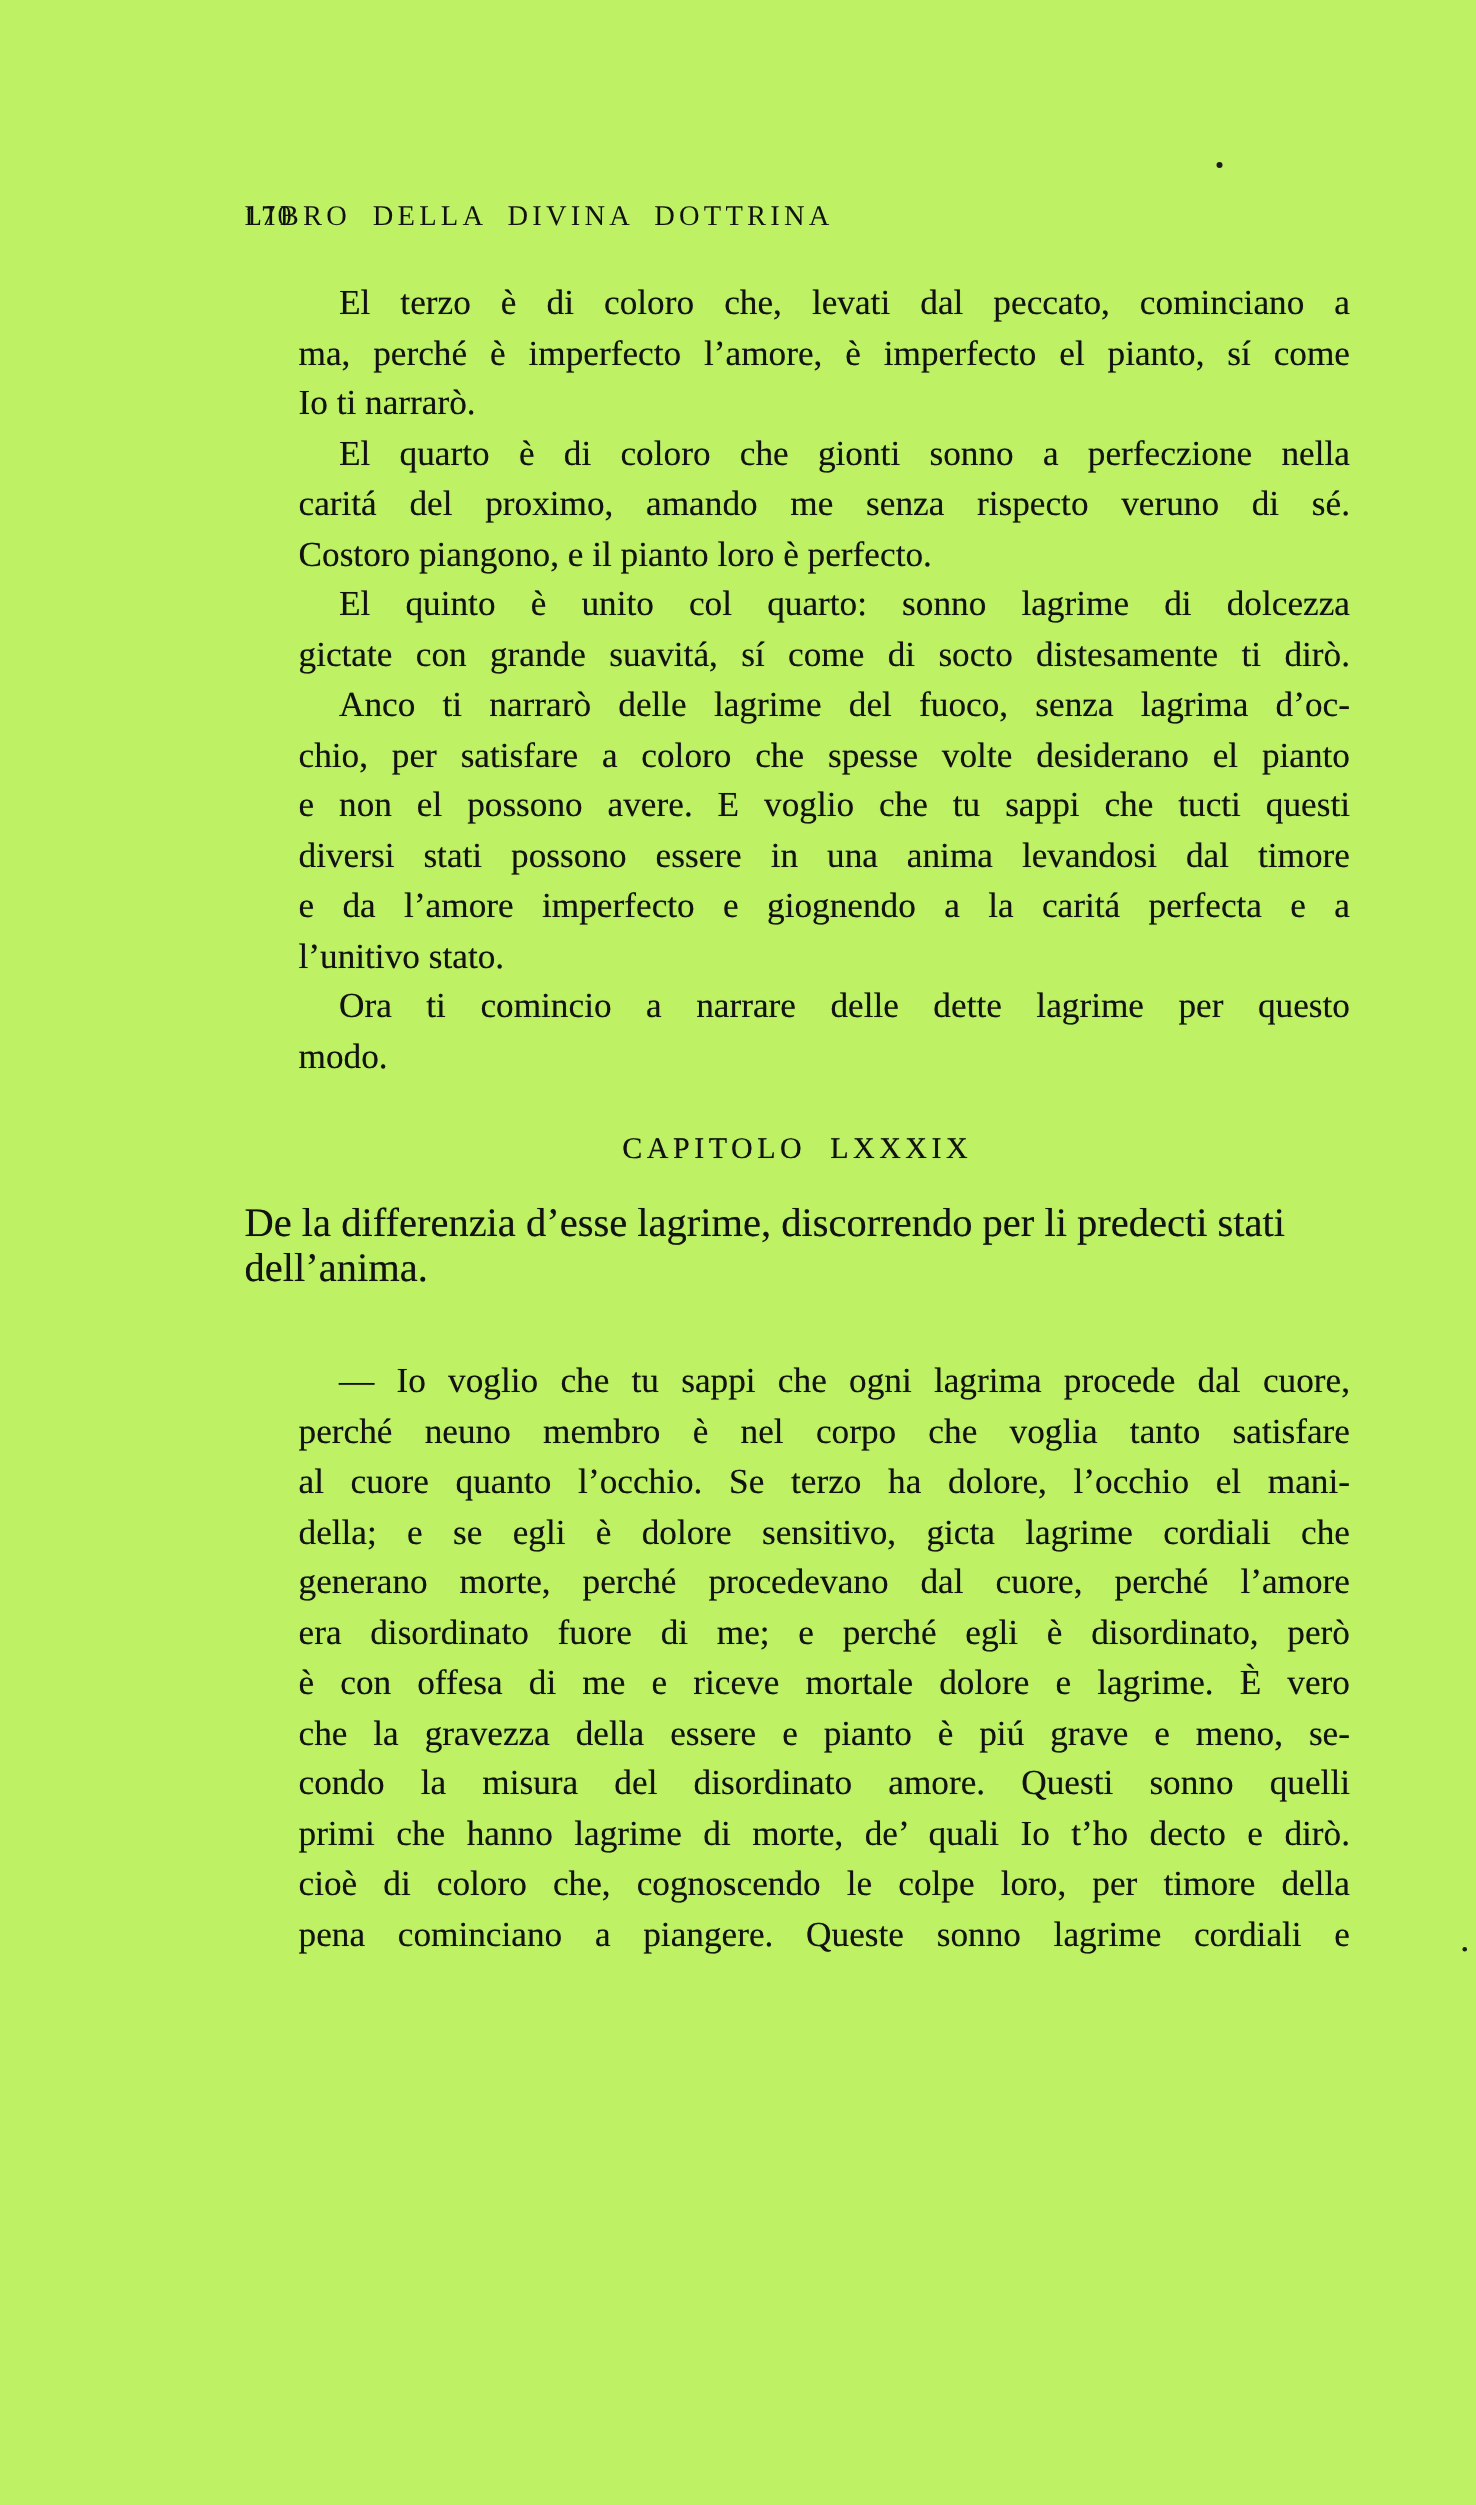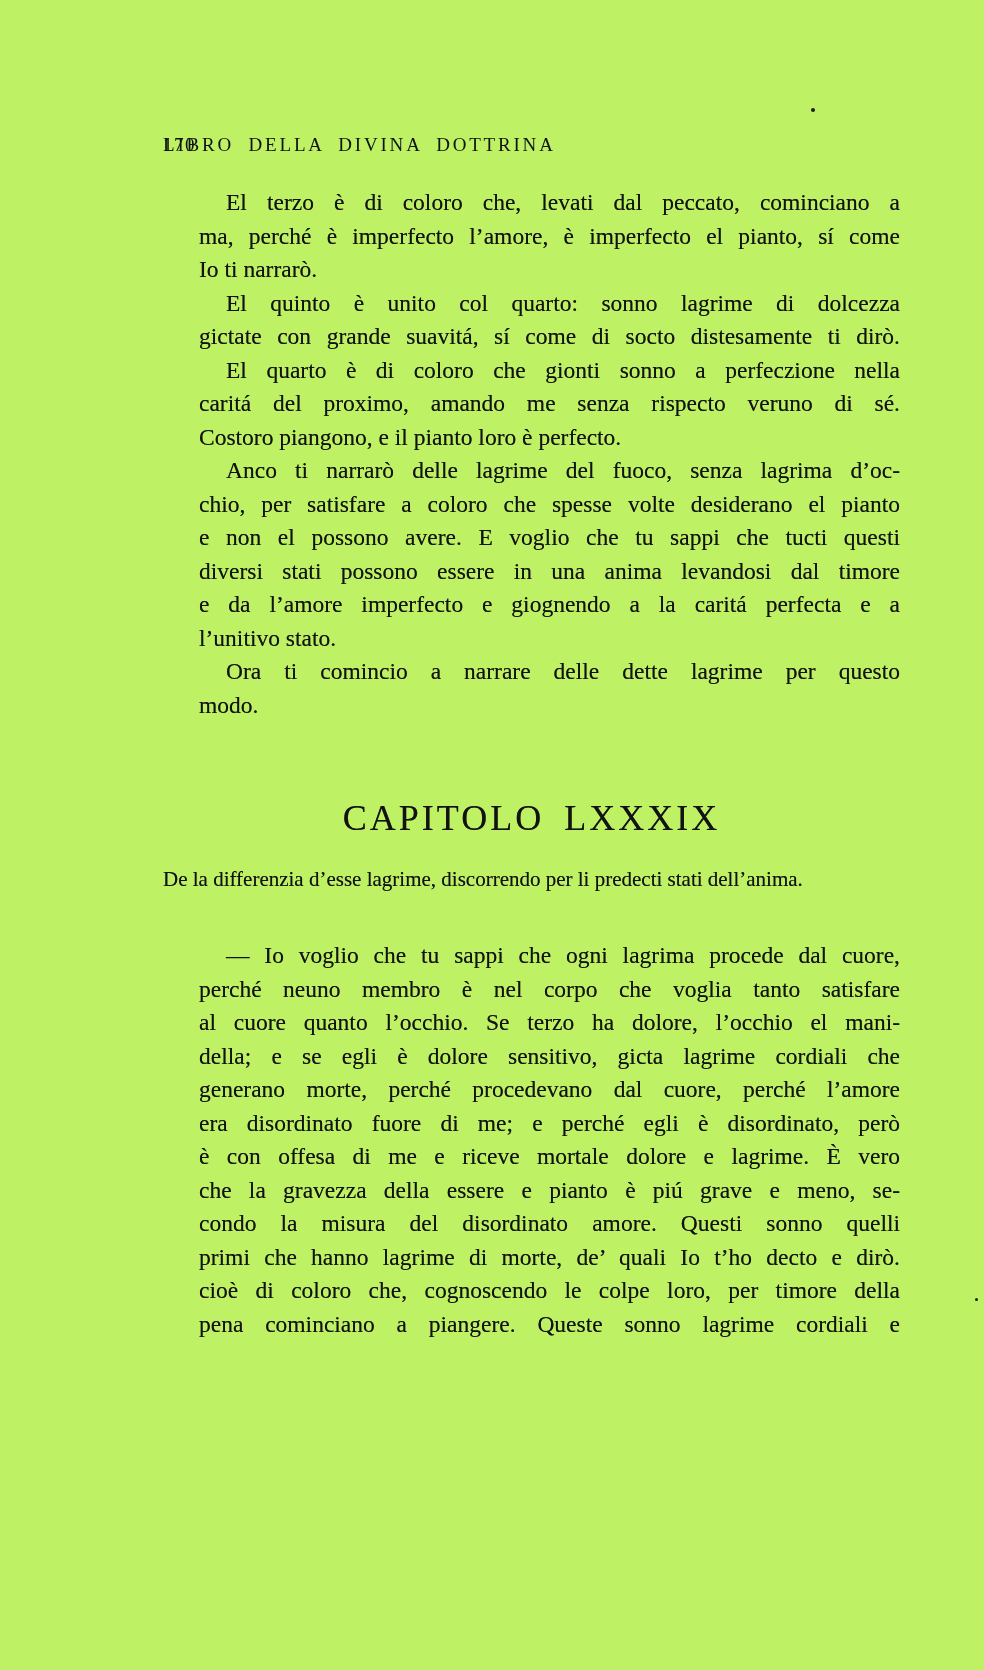--- a/index.html
+++ b/index.html
@@ -52,32 +52,32 @@
   }
   .paragraph { margin: 0; }
   .line {
     text-align: justify;
     text-align-last: justify;
     margin-left: 36px;
   }
   .line.first { text-indent: 27px; }
   .line.end { text-align-last: left; }
   .chapter-heading {
-    margin-top: 76px;
+    margin-top: 24px;
     line-height: 40px;
     text-align: center;
-    font-size: 36px;
+    font-size: 20px;
     letter-spacing: 3px;
     word-spacing: 8px;
     font-family: Liberation Serif, serif;
   }
   .chapter-subtitle {
-    margin-top: 26px;
+    margin-top: 14px;
     line-height: 30px;
-    font-size: 21px;
+    font-size: 27px;
     margin-bottom: 45px;
   }
   .speck {
     position: absolute;
     background: #1c1c1c;
     border-radius: 50%;
     width: 4px;
     height: 4px;
   }
   .speck-a { left: 811px; top: 108px; }
@@ -93,27 +93,27 @@
     <span class="running-title">LIBRO DELLA DIVINA DOTTRINA</span>
   </div>
 
   <div class="text-body">
       <div class="paragraph">
         <div class="line first">El terzo è di coloro che, levati dal peccato, cominciano a</div>
         <div class="line">ma, perché è imperfecto l’amore, è imperfecto el pianto, sí come</div>
         <div class="line end">Io ti narrarò.</div>
       </div>
       <div class="paragraph">
-        <div class="line first">El quinto è unito col quarto: sonno lagrime di dolcezza</div>
-        <div class="line">gictate con grande suavitá, sí come di socto distesamente ti dirò.</div>
-      </div>
-      <div class="paragraph">
         <div class="line first">El quarto è di coloro che gionti sonno a perfeczione nella</div>
         <div class="line">caritá del proximo, amando me senza rispecto veruno di sé.</div>
         <div class="line end">Costoro piangono, e il pianto loro è perfecto.</div>
+      </div>
+      <div class="paragraph">
+        <div class="line first">El quinto è unito col quarto: sonno lagrime di dolcezza</div>
+        <div class="line">gictate con grande suavitá, sí come di socto distesamente ti dirò.</div>
       </div>
       <div class="paragraph">
         <div class="line first">Anco ti narrarò delle lagrime del fuoco, senza lagrima d’oc-</div>
         <div class="line">chio, per satisfare a coloro che spesse volte desiderano el pianto</div>
         <div class="line">e non el possono avere. E voglio che tu sappi che tucti questi</div>
         <div class="line">diversi stati possono essere in una anima levandosi dal timore</div>
         <div class="line">e da l’amore imperfecto e giognendo a la caritá perfecta e a</div>
         <div class="line end">l’unitivo stato.</div>
       </div>
       <div class="paragraph">

